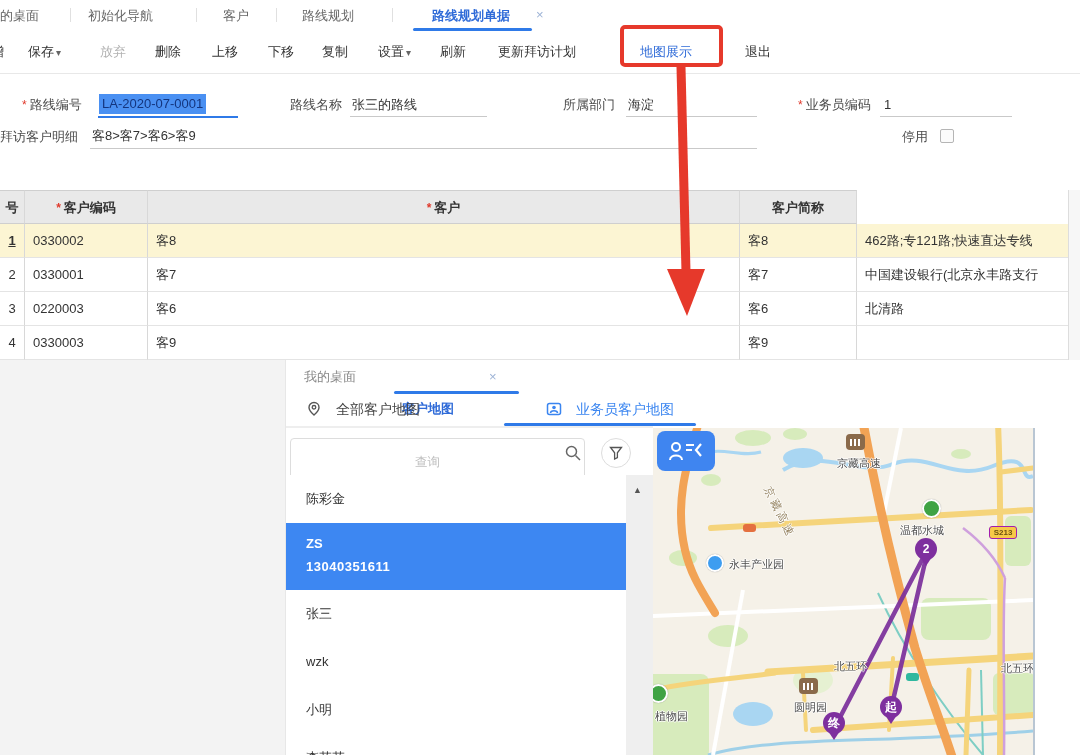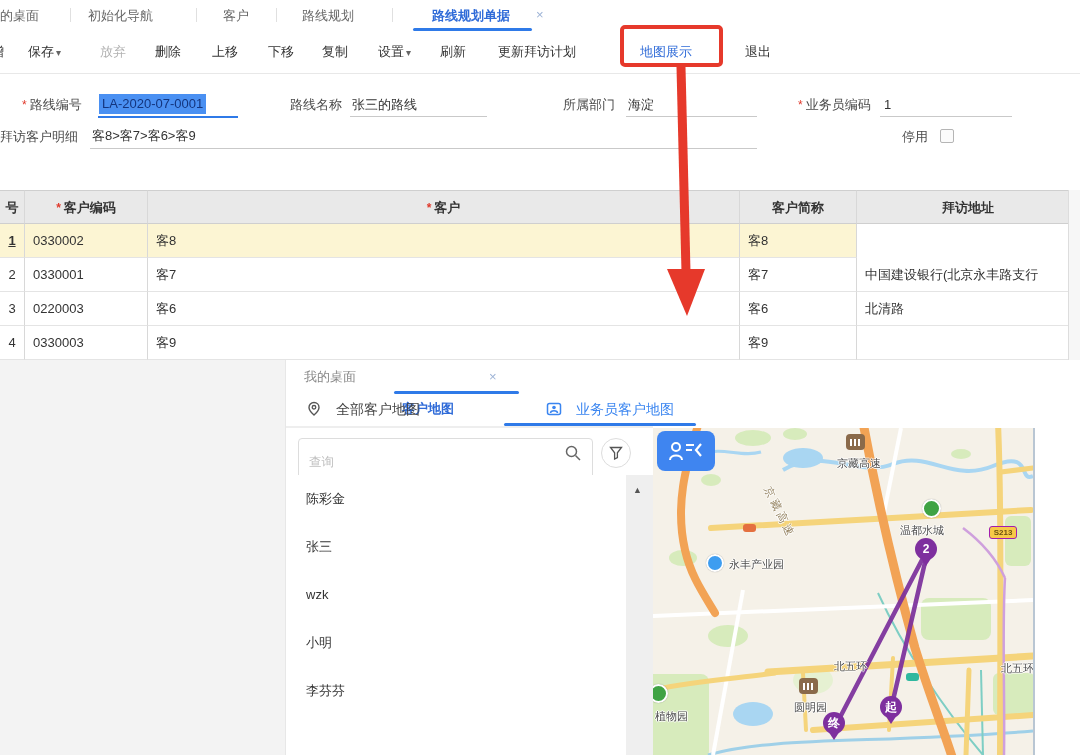--- a/index.html
+++ b/index.html
@@ -40,23 +40,23 @@
   .editnum{font-weight:bold;text-decoration:underline;}
   .tbl-scroll{position:absolute;left:1068px;top:190px;width:12px;height:170px;background:#f7f7f7;border-left:1px solid #ddd;}
   
   .bottom-left{position:absolute;left:0;top:360px;width:285px;height:395px;background:#f3f3f3;}
   .panel{position:absolute;left:285px;top:360px;width:795px;height:395px;background:#fff;border-left:1px solid #e7e7e7;}
   .ptab{position:absolute;top:8px;height:17px;line-height:17px;color:#888;white-space:nowrap;}
   .ptab.active{color:#2f6bd8;font-weight:bold;margin-top:32px;}
   .subtab{position:absolute;top:40px;height:18px;line-height:18px;color:#444;white-space:nowrap;font-size:14px;}
   .subtab.active{color:#3a85f0;}
   .subtab-row-border{position:absolute;left:0;top:66px;width:367px;height:2px;background:#eee;}
-  .search-input{position:absolute;left:12px;top:78px;width:295px;height:48px;border:1px solid #ddd;border-radius:4px;
+  .search-input{position:absolute;left:4px;top:78px;width:295px;height:48px;border:1px solid #ddd;border-radius:4px;
                 box-sizing:border-box;padding:0 30px 0 10px;font-size:12.5px;color:#333;outline:none;
-                font-family:"Liberation Sans",sans-serif;}
+                font-family:"Liberation Sans",sans-serif;text-align:center;}
   .search-input::placeholder{color:#c0c0c0;}
   .filter-btn{position:absolute;left:315px;top:78px;width:30px;height:30px;border:1px solid #ddd;border-radius:50%;
               box-sizing:border-box;background:#fff;display:flex;align-items:center;justify-content:center;}
   .list{position:absolute;left:0;top:115px;width:340px;bottom:0;overflow:hidden;background:#fff;}
   .litem{height:48px;line-height:48px;padding-left:20px;color:#333;white-space:nowrap;}
   .litem.sel{height:67px;line-height:normal;background:#3d87f2;color:#fff;padding-top:0;}
   .litem.sel .l1{padding-top:13px;font-weight:bold;font-size:13px;}
   .litem.sel .l2{padding-top:8px;font-weight:bold;font-size:13px;letter-spacing:.5px;}
   .scrollstrip{position:absolute;left:340px;top:115px;width:27px;bottom:0;background:#efefef;}
   .scroll-up{position:absolute;left:7px;top:10px;font-size:9px;color:#555;}
@@ -142,27 +142,27 @@
     <div class="flabel" style="left:902px;top:54px">停用</div>
     <div class="checkbox" style="left:940px;top:55px"></div>
   </div>
 
   <div class="grid">
     <div class="tr head">
       <div class="td num">号</div>
       <div class="td req">客户编码</div>
       <div class="td req">客户</div>
       <div class="td">客户简称</div>
-      <div class="td">拜访地址</div>
     </div>
     <div class="tr hl">
       <div class="td num editnum">1</div>
       <div class="td">0330002</div>
       <div class="td">客8</div>
       <div class="td">客8</div>
+      <div class="td">462路;专121路;快速直达专线</div>
     </div>
     <div class="tr">
       <div class="td num">2</div>
       <div class="td">0330001</div>
       <div class="td">客7</div>
       <div class="td">客7</div>
       <div class="td">中国建设银行(北京永丰路支行</div>
     </div>
     <div class="tr">
       <div class="td num">3</div>
@@ -213,20 +213,24 @@
       <line x1="11.5" y1="11.5" x2="16" y2="16" stroke="#666" stroke-width="1.5"></line>
     </svg>
     <div class="filter-btn">
       <svg width="14" height="14" viewBox="0 0 14 14">
         <path d="M1.5 1.5 L12.5 1.5 L8.4 6.8 L8.4 11.5 L5.6 13 L5.6 6.8 Z" fill="none" stroke="#555" stroke-width="1.3"></path>
       </svg>
     </div>
 
     <div class="list">
       <div class="litem">陈彩金</div>
+      <div class="litem sel">
+        <div class="l1">ZS</div>
+        <div class="l2">13040351611</div>
+      </div>
       <div class="litem">张三</div>
       <div class="litem">wzk</div>
       <div class="litem">小明</div>
       <div class="litem">李芬芬</div>
     </div>
     <div class="scrollstrip">
       <div class="scroll-up">▲</div>
     </div>
 
     <div class="map">

